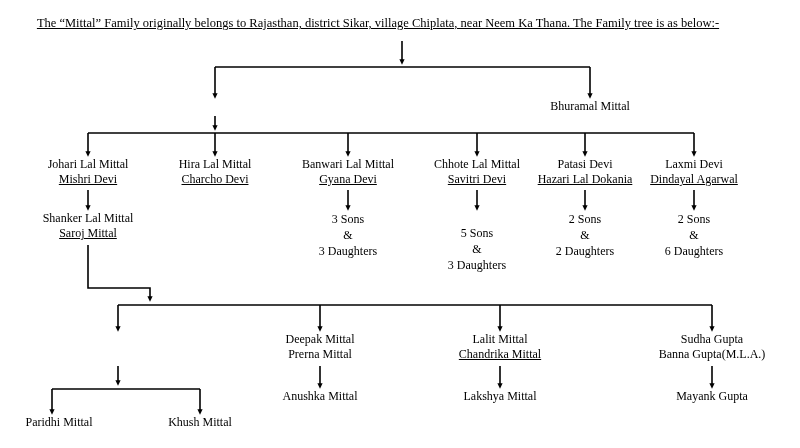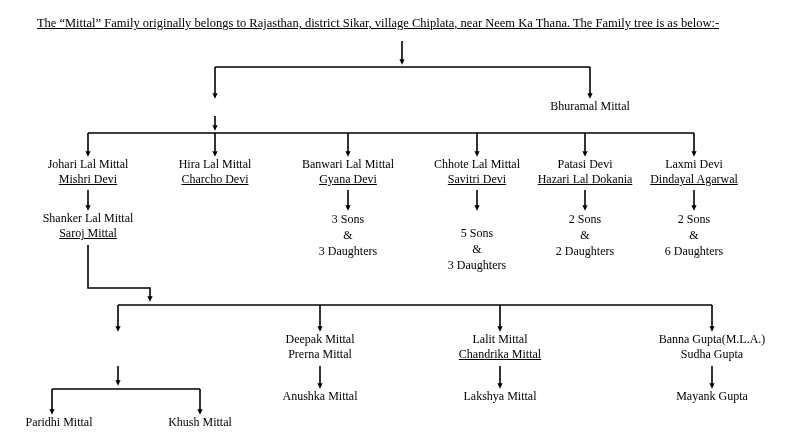--- a/index.html
+++ b/index.html
@@ -175,22 +175,22 @@
 
   <div class="node" style="left:320px; top:332px;">
     <span class="ln">Deepak Mittal</span>
     <span class="ln">Prerna Mittal</span>
   </div>
   <div class="node" style="left:500px; top:332px;">
     <span class="ln">Lalit Mittal</span>
     <span class="ln u">Chandrika Mittal</span>
   </div>
   <div class="node" style="left:712px; top:332px;">
+    <span class="ln">Sudha Gupta</span>
     <span class="ln">Banna Gupta(M.L.A.)</span>
-    <span class="ln">Sudha Gupta</span>
   </div>
 
   <div class="node" style="left:52px; top:415px;margin-left:7px;">
     <span class="ln">Paridhi Mittal</span>
   </div>
   <div class="node" style="left:200px; top:415px;">
     <span class="ln">Khush Mittal</span>
   </div>
   <div class="node" style="left:320px; top:389px;">
     <span class="ln">Anushka Mittal</span>

